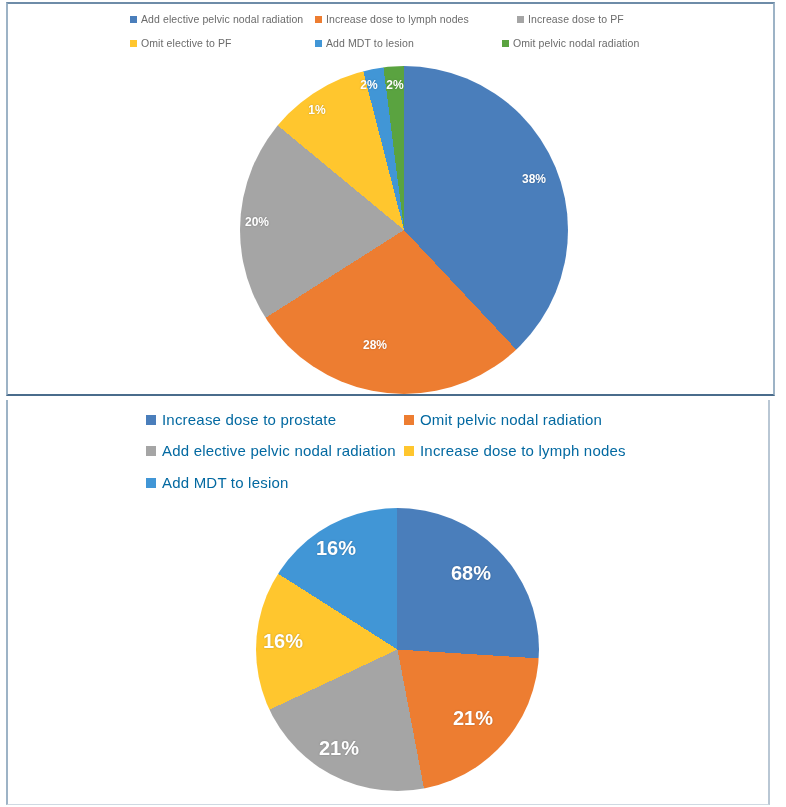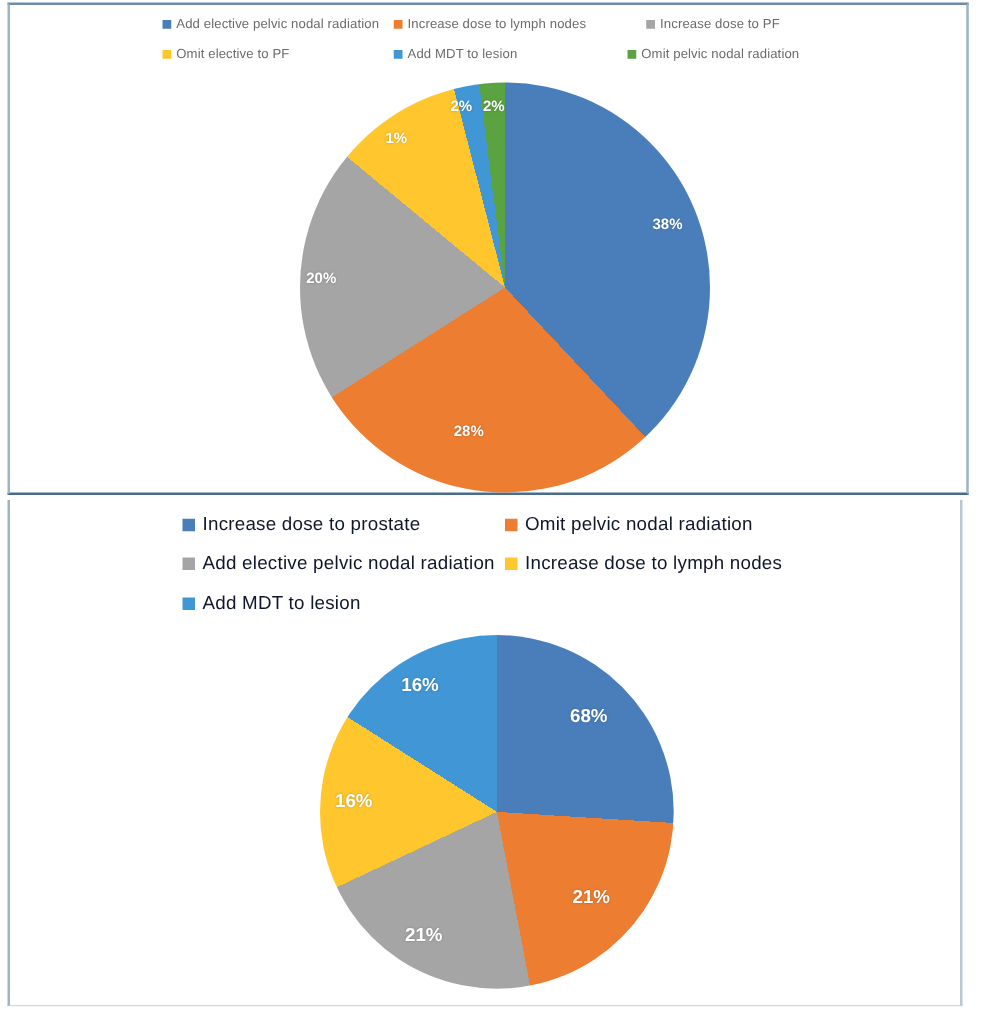--- a/index.html
+++ b/index.html
@@ -68,21 +68,21 @@
 
   
   #legend-top .legend-label {
     font-size: 10.5px;
     color: #6b6b6b;
     letter-spacing: 0.1px;
   }
   
   #legend-bottom .legend-label {
     font-size: 15px;
-    color: #0f172a;
+    color: #0369a1;
     letter-spacing: 0.2px;
   }
   #legend-bottom .legend-swatch {
     width: 10px;
     height: 10px;
     margin-right: 6px;
   }
 
   
   .pie-wrap {
@@ -103,21 +103,21 @@
     pointer-events: none;
     white-space: nowrap;
   }
 
   #pie-top-wrap { left: 232px; top: 62px; width: 328px; height: 328px; }
   #pie-top { width: 328px; height: 328px; }
   #pie-top-wrap .slice-label { font-size: 12px; }
 
   #pie-bottom-wrap { left: 256px; top: 508px; width: 283px; height: 283px; }
   #pie-bottom { width: 283px; height: 283px; }
-  #pie-bottom-wrap .slice-label { font-size: 15px; }
+  #pie-bottom-wrap .slice-label { font-size: 20px; }
 </style>
 </head>
 <body>
 
 <div class="panel" id="panel-top">
 
   <div class="legend" id="legend-top">
       <div class="legend-item" style="left: 122px; top: 10px;">
         <span class="legend-swatch" style="background: rgb(74, 126, 187);"></span>
         <span class="legend-label">Add elective pelvic nodal radiation</span>

